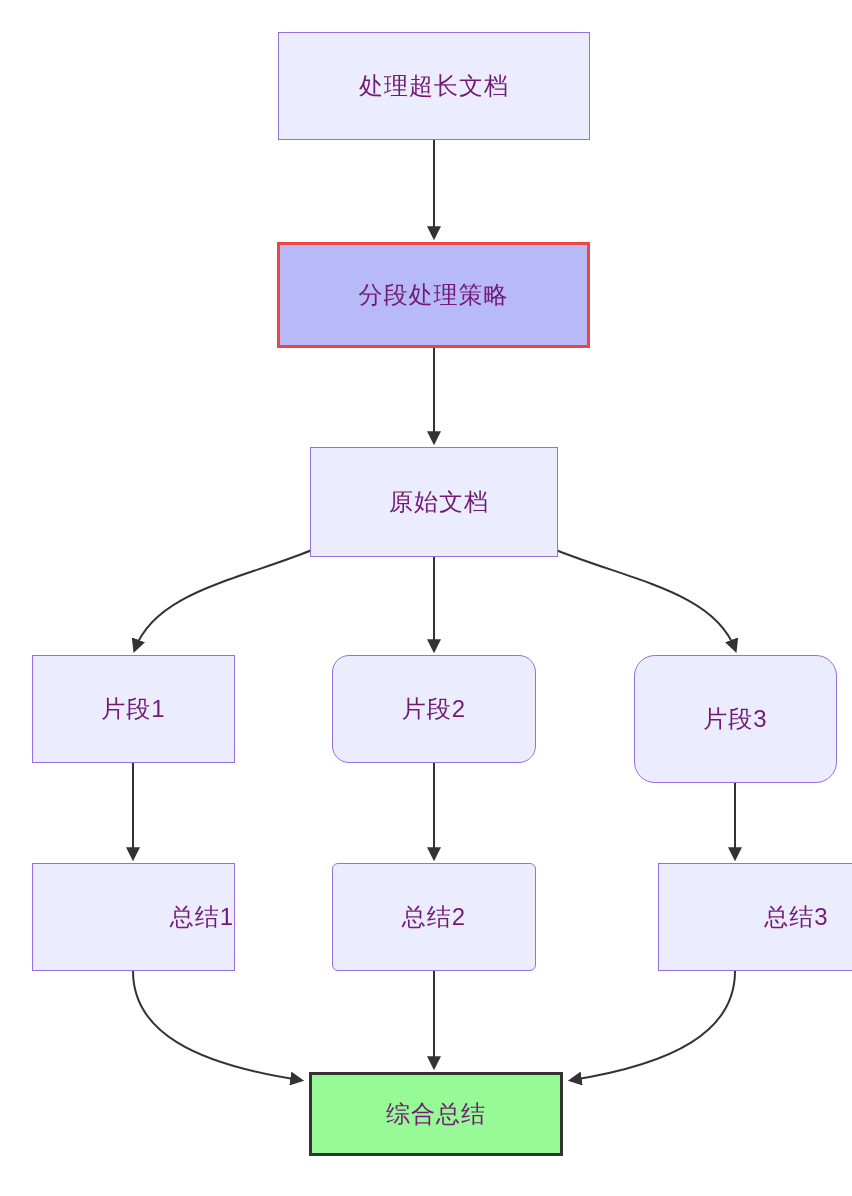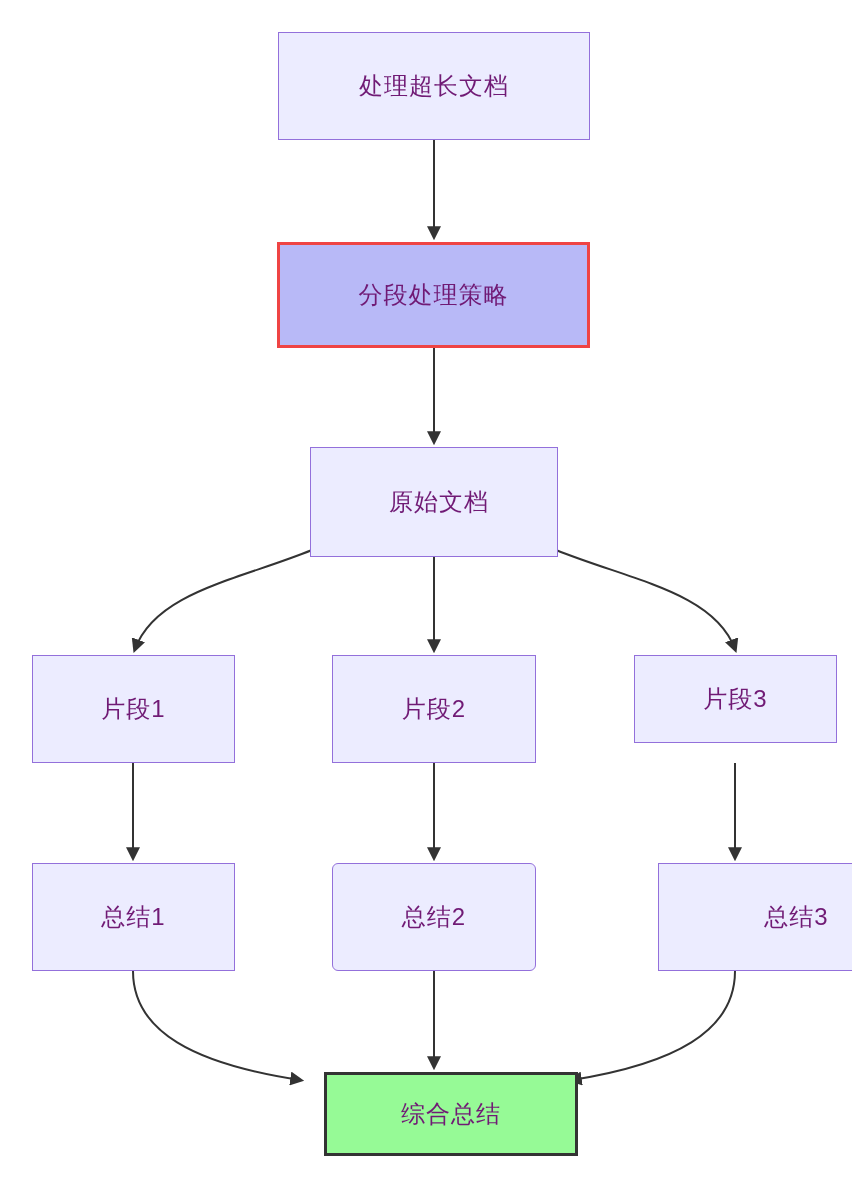--- a/index.html
+++ b/index.html
@@ -40,26 +40,26 @@
   }
   .node.highlight-green {
     background: #96fa96;
     border: 3px solid #333333;
   }
   
   #node-A  { left: 278px; top: 32px;   width: 312px; height: 108px; }
   #node-B  { left: 277px; top: 242px;  width: 313px; height: 106px; }
   #node-C  { left: 310px; top: 447px;  width: 248px; height: 110px; padding-left: 10px; }
   #node-D1 { left: 32px;  top: 655px;  width: 203px; height: 108px; }
-  #node-D2 { left: 332px; top: 655px;  width: 204px; height: 108px; }
-  #node-D3 { left: 634px; top: 655px;  width: 203px; height: 88px; }
-  #node-E1 { left: 32px;  top: 863px;  width: 203px; height: 108px; }
+  #node-D2 { left: 332px; top: 655px;  width: 204px; height: 108px; border-radius: 17px; }
+  #node-D3 { left: 634px; top: 655px;  width: 203px; height: 128px; border-radius: 21px; }
+  #node-E1 { left: 32px;  top: 863px;  width: 203px; height: 108px; justify-content: flex-end; }
   #node-E2 { left: 332px; top: 863px;  width: 204px; height: 108px; border-radius: 6px; }
   #node-E3 { left: 658px; top: 863px;  width: 245px; height: 108px; padding-left: 32px; }
-  #node-F  { left: 309px; top: 1072px; width: 254px; height: 84px; margin-left: 15px; }
+  #node-F  { left: 309px; top: 1072px; width: 254px; height: 84px; }
   .edge {
     fill: none;
     stroke: #333333;
     stroke-width: 2px;
   }
 </style>
 </head>
 <body>
 
 <div id="canvas">

